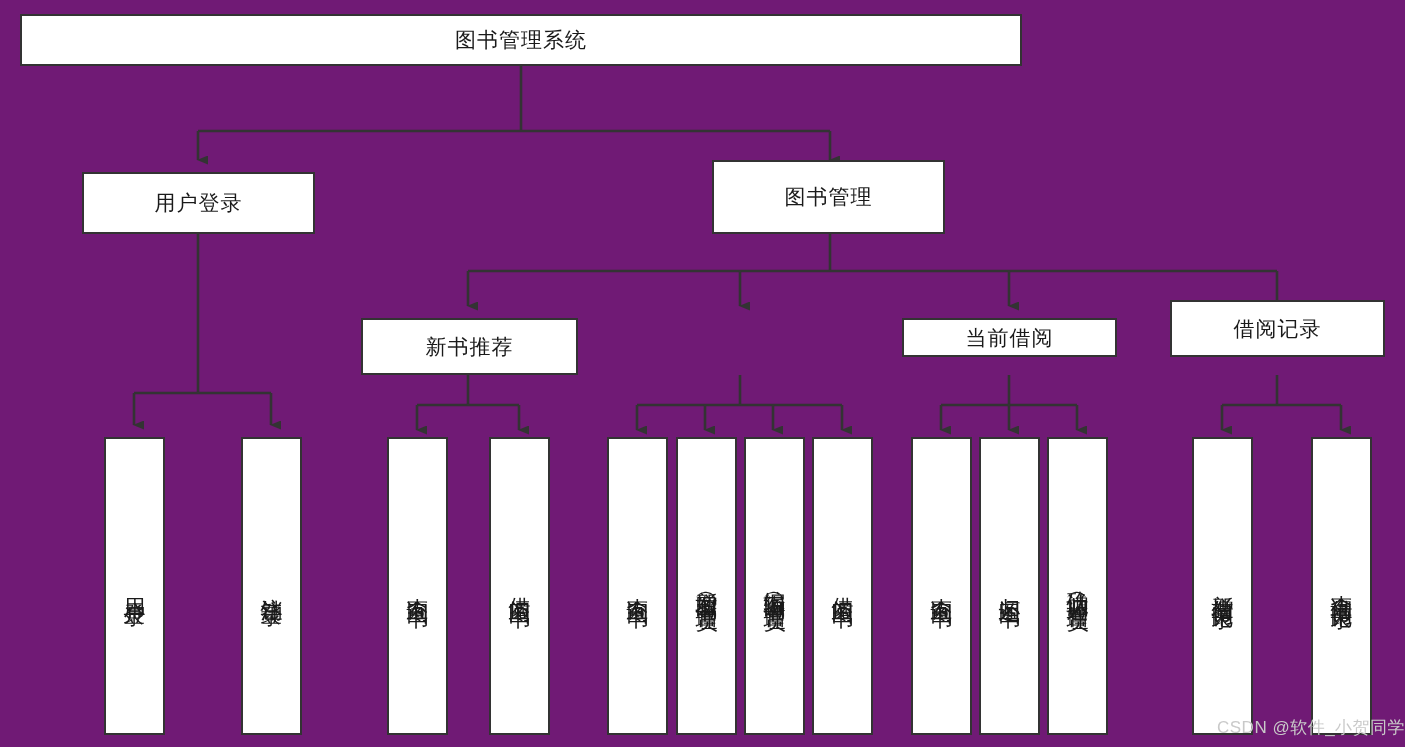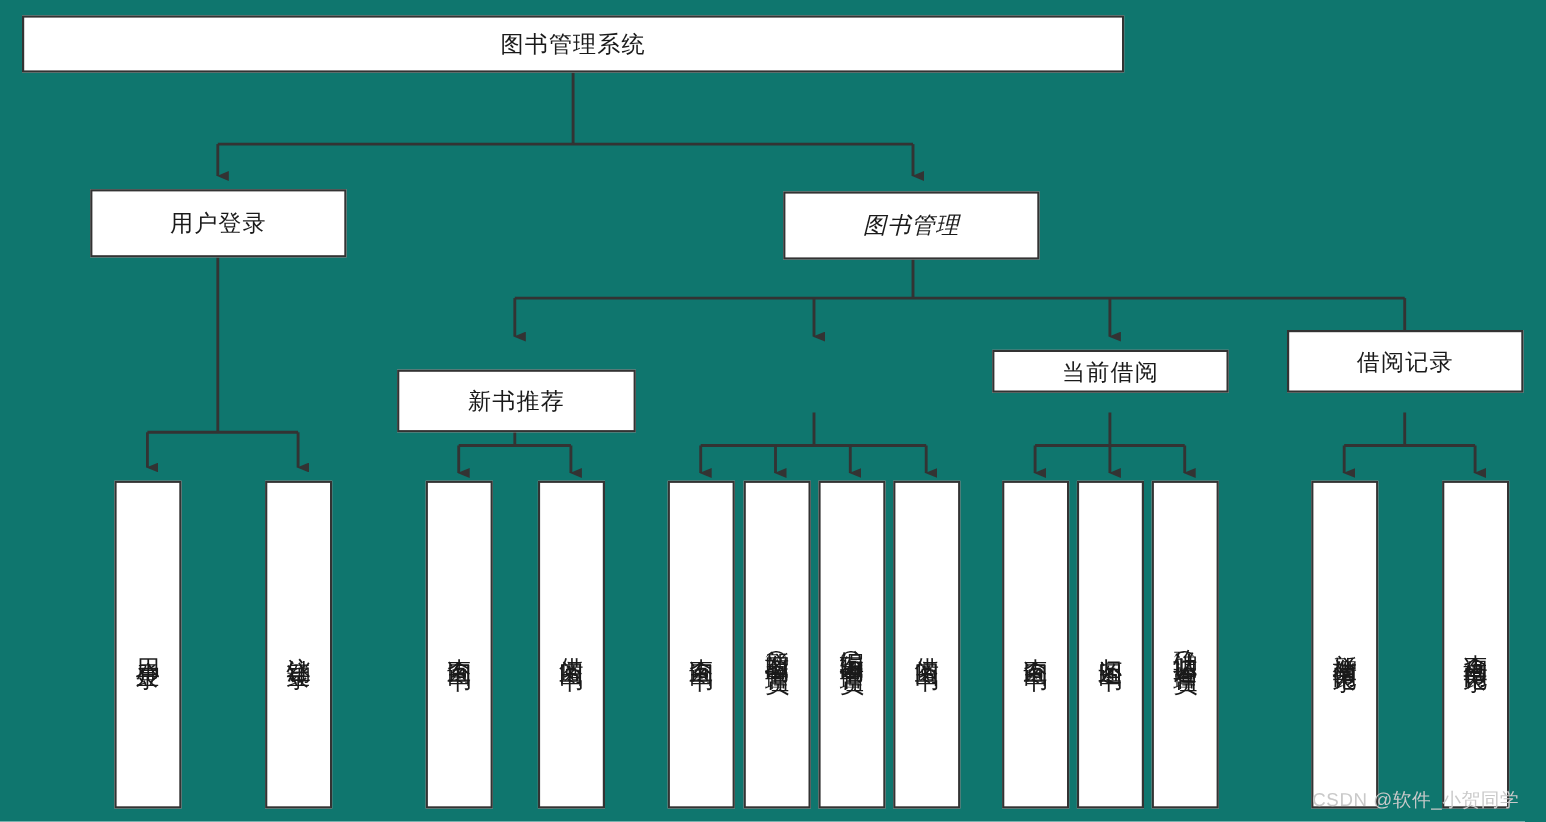--- a/index.html
+++ b/index.html
@@ -7,21 +7,21 @@
     padding: 0;
     background: #ffffff;
   }
   body {
     font-family: "Liberation Sans", "DejaVu Sans", sans-serif;
   }
   #canvas {
     position: relative;
     width: 1405px;
     height: 747px;
-    background: #0f766e;
+    background: #701a75;
     overflow: hidden;
   }
   svg#wires {
     position: absolute;
     left: 0;
     top: 0;
     width: 1405px;
     height: 747px;
     pointer-events: none;
   }
@@ -118,25 +118,25 @@
     </g>
   </svg>
 
   <div class="node horiz" style="left:20px; top:14px; width:1002px; height:52px;">
     <span>图书管理系统</span>
   </div>
 
   <div class="node horiz" style="left:82px; top:172px; width:233px; height:62px;">
     <span>用户登录</span>
   </div>
-  <div class="node horiz" style="left:712px; top:174px; width:233px; height:62px;font-style:italic;">
+  <div class="node horiz" style="left:712px; top:160px; width:233px; height:74px;">
     <span>图书管理</span>
   </div>
 
-  <div class="node horiz" style="left:361px; top:336px; width:217px; height:57px;">
+  <div class="node horiz" style="left:361px; top:318px; width:217px; height:57px;">
     <span>新书推荐</span>
   </div>
   <div class="node horiz" style="left:902px; top:318px; width:215px; height:39px;">
     <span>当前借阅</span>
   </div>
   <div class="node horiz" style="left:1170px; top:300px; width:215px; height:57px;">
     <span>借阅记录</span>
   </div>
 
   <div class="node vert" style="left:104px; top:437px; width:61px; height:298px;">
@@ -176,15 +176,15 @@
     <span>确认归还（管理员）</span>
   </div>
 
   <div class="node vert" style="left:1192px; top:437px; width:61px; height:298px;">
     <span>新增借阅记录</span>
   </div>
   <div class="node vert" style="left:1311px; top:437px; width:61px; height:298px;">
     <span>查询借阅记录</span>
   </div>
 
-  <div class="watermark" style="left:1193px; top:716px;">CSDN @软件_小贺同学</div>
+  <div class="watermark" style="left:1193px; top:716px;padding-left:24px;">CSDN @软件_小贺同学</div>
 
 </div>
 
 </body></html>

